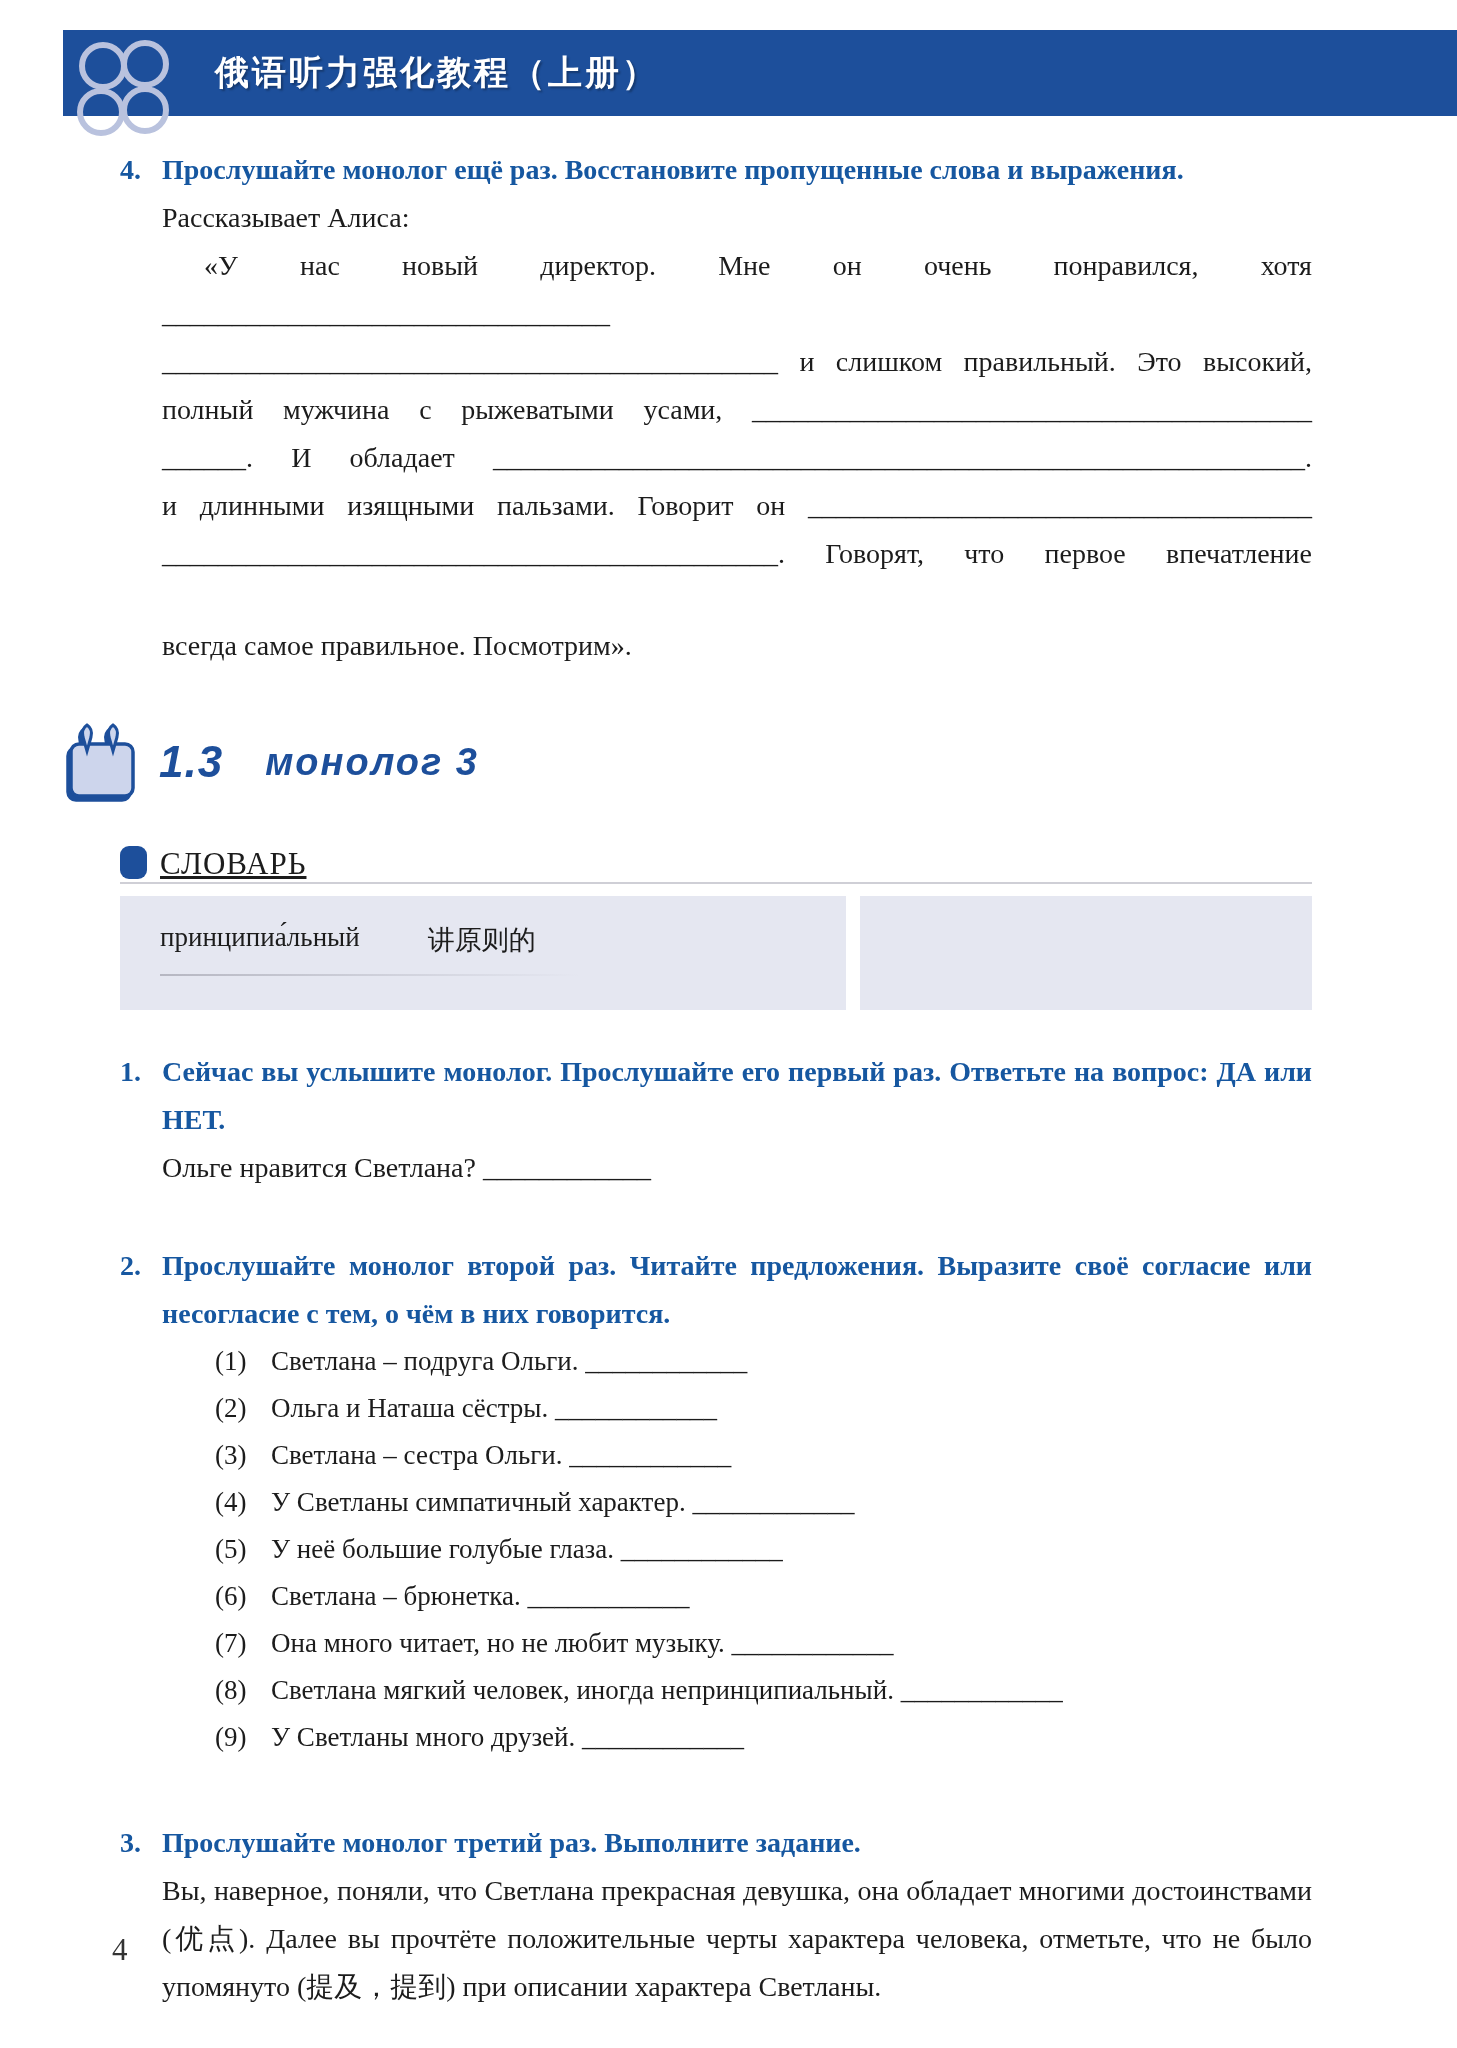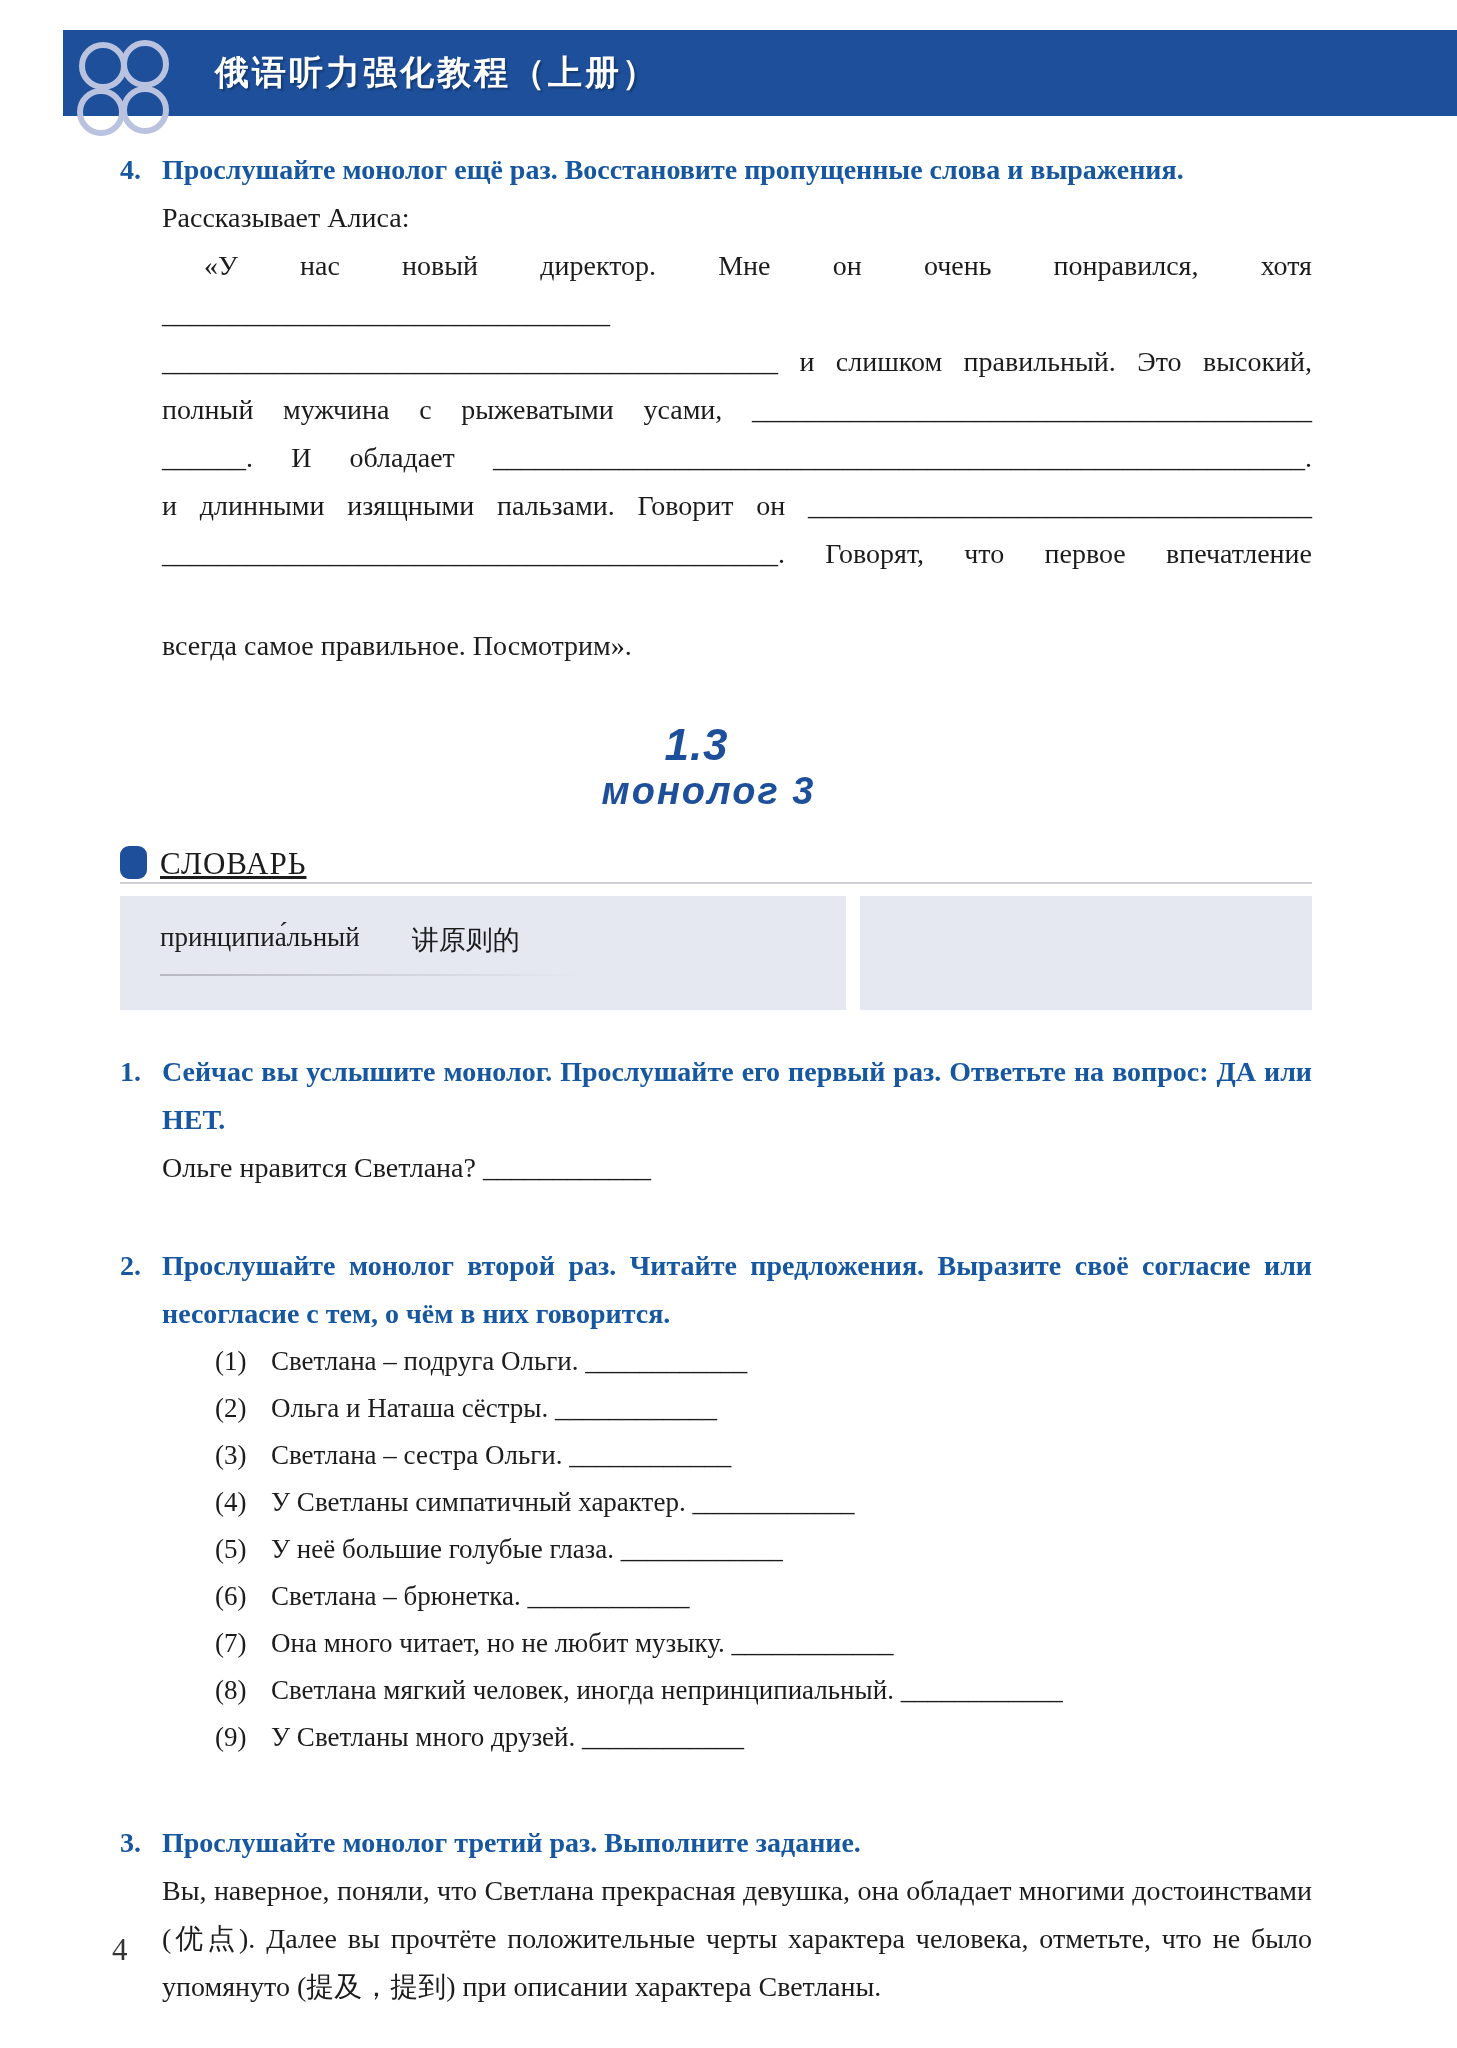--- a/index.html
+++ b/index.html
@@ -30,41 +30,41 @@
   .ex-title {
     flex:1; font-weight:bold; color:#1657a0; font-size:28px; line-height:48px;
     text-align:justify;
   }
   .indent { margin-left:42px; }
   .body-text { font-size:28px; line-height:48px; }
   .pline { font-size:28px; line-height:48px; text-align:justify; text-align-last:justify; }
   .pline-first { text-indent:42px; }
   .pline-last  { text-align-last:left;margin-top:44px; }
   
-  .section { display:flex; align-items:center; margin:50px 0 0 -57px; height:84px;flex-direction:column; }
+  .section { display:flex; align-items:center; margin:50px 0 0 -57px; height:84px; }
   .note-icon { filter:drop-shadow(-3px 4px 0 #1d4f9b); }
   .section-num {
     font-family:"Liberation Sans", sans-serif; font-weight:bold; font-style:italic;
     font-size:44px; color:#1d4f9b; margin-left:18px; letter-spacing:1px;
   }
   .section-title {
     font-family:"Liberation Sans", sans-serif; font-weight:bold; font-style:italic;
     font-size:38px; color:#1d4f9b; margin-left:42px; letter-spacing:2px;
   }
   
   .vocab { margin-top:42px; }
   .vocab-head { display:flex; align-items:flex-start; gap:13px; 
                 border-bottom:2px solid #cfcfd6;text-decoration:underline; }
   .vocab-bullet { width:27px; height:33px; background:#1d4f9b; border-radius:9px; }
   .vocab-label { font-size:31px; letter-spacing:1px; }
   .vocab-boxes { display:flex; gap:14px; margin-top:12px; }
   .vbox { background:#e5e7f1; height:114px; }
   .vbox-left  { flex:1.52; padding:26px 0 0 40px; }
   .vbox-right { flex:1; }
-  .vocab-row { display:flex; gap:52px; font-size:27px; }
+  .vocab-row { display:flex; gap:68px; font-size:27px; }
   .vocab-underline {
     margin-top:16px; height:2px; width:420px;
     background:linear-gradient(to right,#b6b7c2,rgba(182,183,194,0));
   }
   
   .ex1 { margin-top:38px; }
   .ex2 { margin-top:50px; }
   .ex3 { margin-top:58px; }
   .item { display:flex; margin-left:95px; font-size:27px; line-height:47px; }
   .item-num { flex:none; width:56px; }

